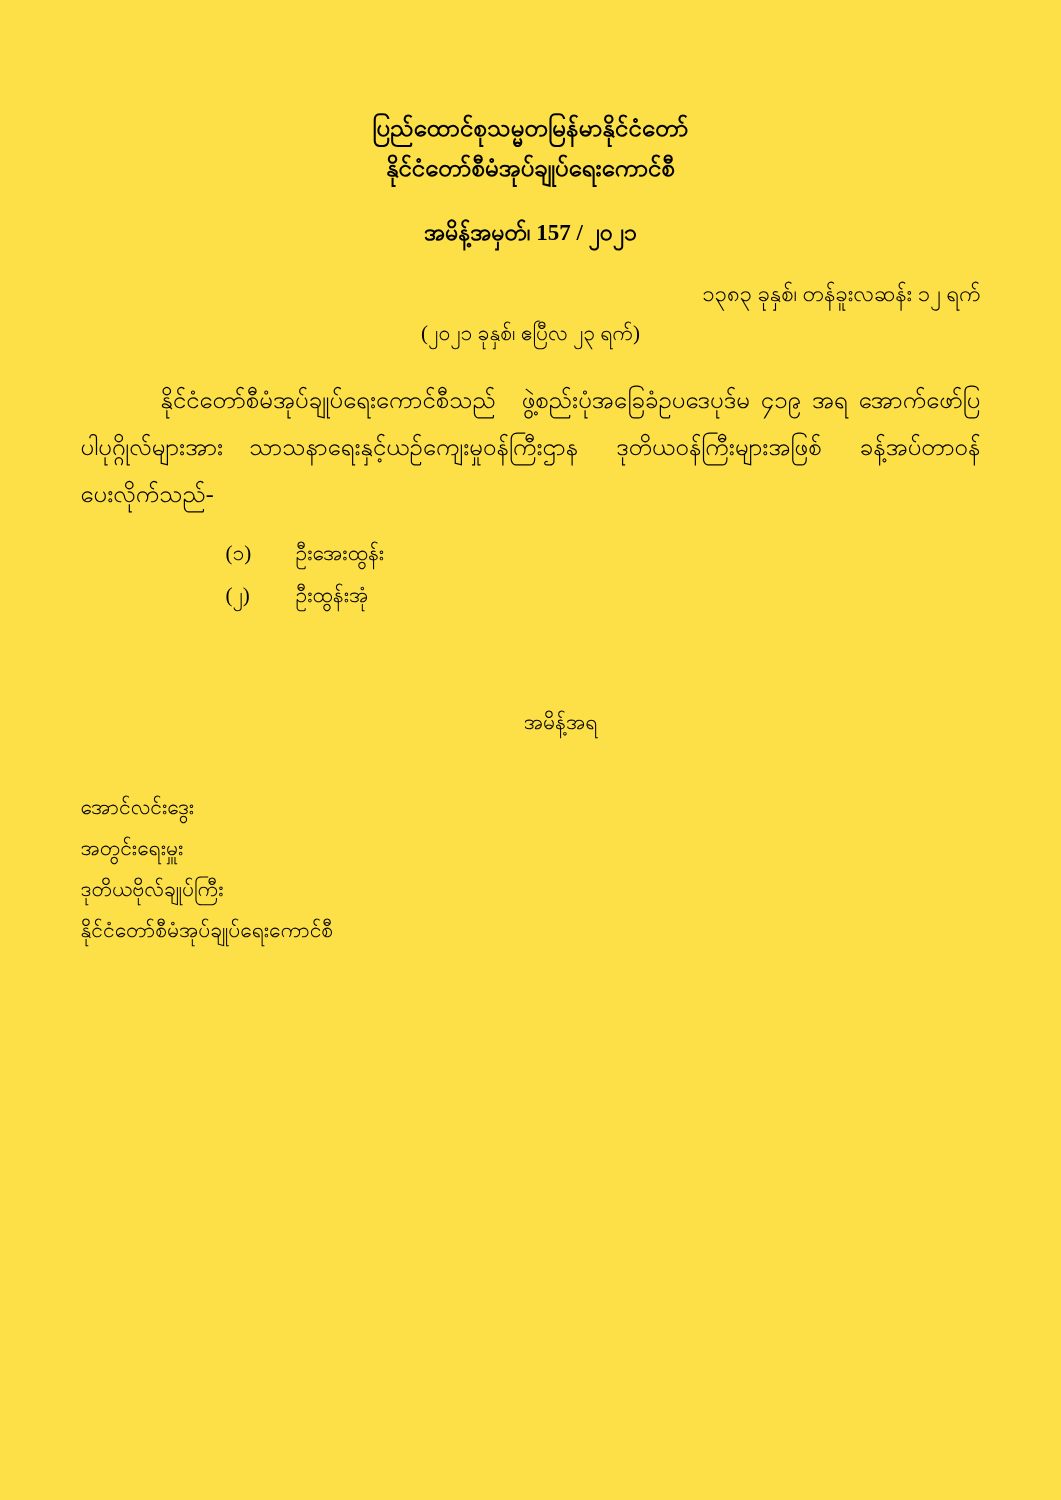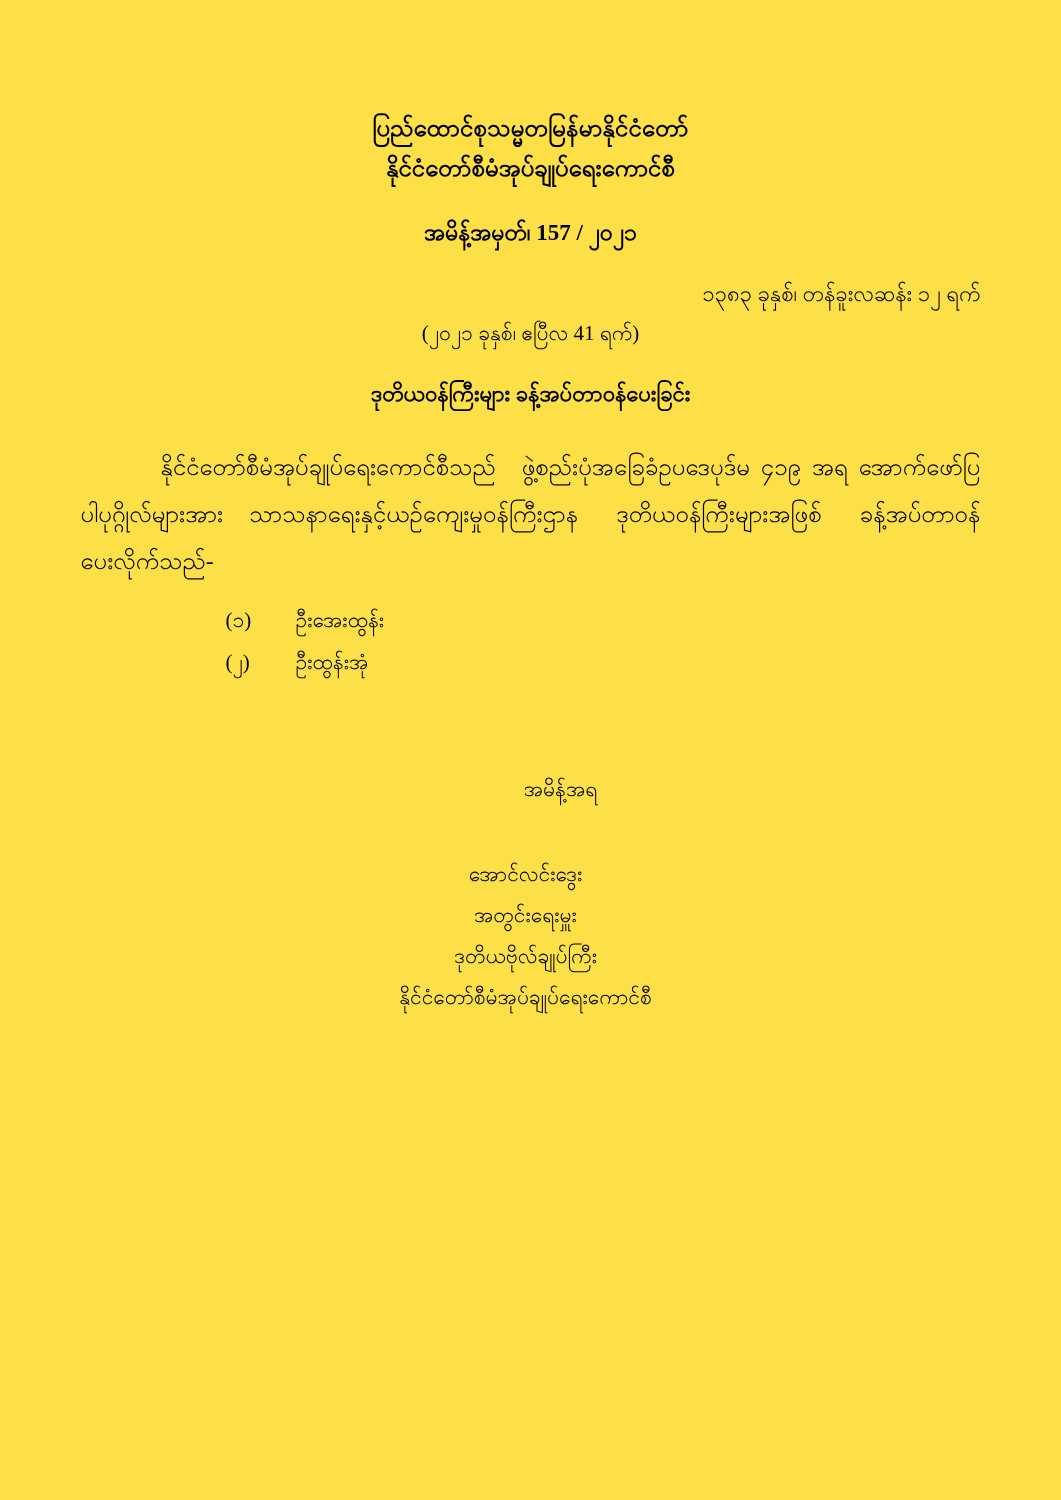--- a/index.html
+++ b/index.html
@@ -102,43 +102,42 @@
   }
   .byorder {
     margin-top: 90px;
     font-size: 21px;
     text-align: center;
     padding-left: 60px;
     line-height: 1.6;
   }
   .signature {
     margin-top: 48px;
-    text-align: center;
+    text-align: left;
     padding-right: 10px;
   }
   .sig-line {
     font-size: 21px;
     line-height: 1.95;
   }
 </style>
 </head>
 <body>
 
 <div class="page">
   <div class="doc-body">
 
     <div class="center line-head-1">ပြည်ထောင်စုသမ္မတမြန်မာနိုင်ငံတော်</div>
     <div class="center line-head-2">နိုင်ငံတော်စီမံအုပ်ချုပ်ရေးကောင်စီ</div>
 
     <div class="center order-no">အမိန့်အမှတ်၊ 157 / ၂၀၂၁</div>
 
     <div class="center date-line-1">၁၃၈၃ ခုနှစ်၊ တန်ခူးလဆန်း  ၁၂  ရက်</div>
-    <div class="center date-line-2">(၂၀၂၁ ခုနှစ်၊ ဧပြီလ  41  ရက်)</div>
+    <div class="center date-line-2">(၂၀၂၁ ခုနှစ်၊ ဧပြီလ  ၂၃  ရက်)</div>
 
-    <div class="center subject">ဒုတိယဝန်ကြီးများ ခန့်အပ်တာဝန်ပေးခြင်း</div>
 
     <div class="para">
       <span class="indent"></span><span>နိုင်ငံတော်စီမံအုပ်ချုပ်ရေးကောင်စီသည်</span><span class="wide-gap"></span><span>ဖွဲ့စည်းပုံအခြေခံဥပဒေပုဒ်မ ၄၁၉ အရ အောက်ဖော်ပြပါပုဂ္ဂိုလ်များအား</span><span class="wide-gap"></span><span>သာသနာရေးနှင့်ယဉ်ကျေးမှုဝန်ကြီးဌာန  ဒုတိယဝန်ကြီးများအဖြစ် ခန့်အပ်တာဝန်ပေးလိုက်သည်-</span>
     </div>
 
     <ul class="list">
       <li class="list-item">
         <span class="list-num">(၁)</span>
         <span class="list-text">ဦးအေးထွန်း</span>
       </li>

